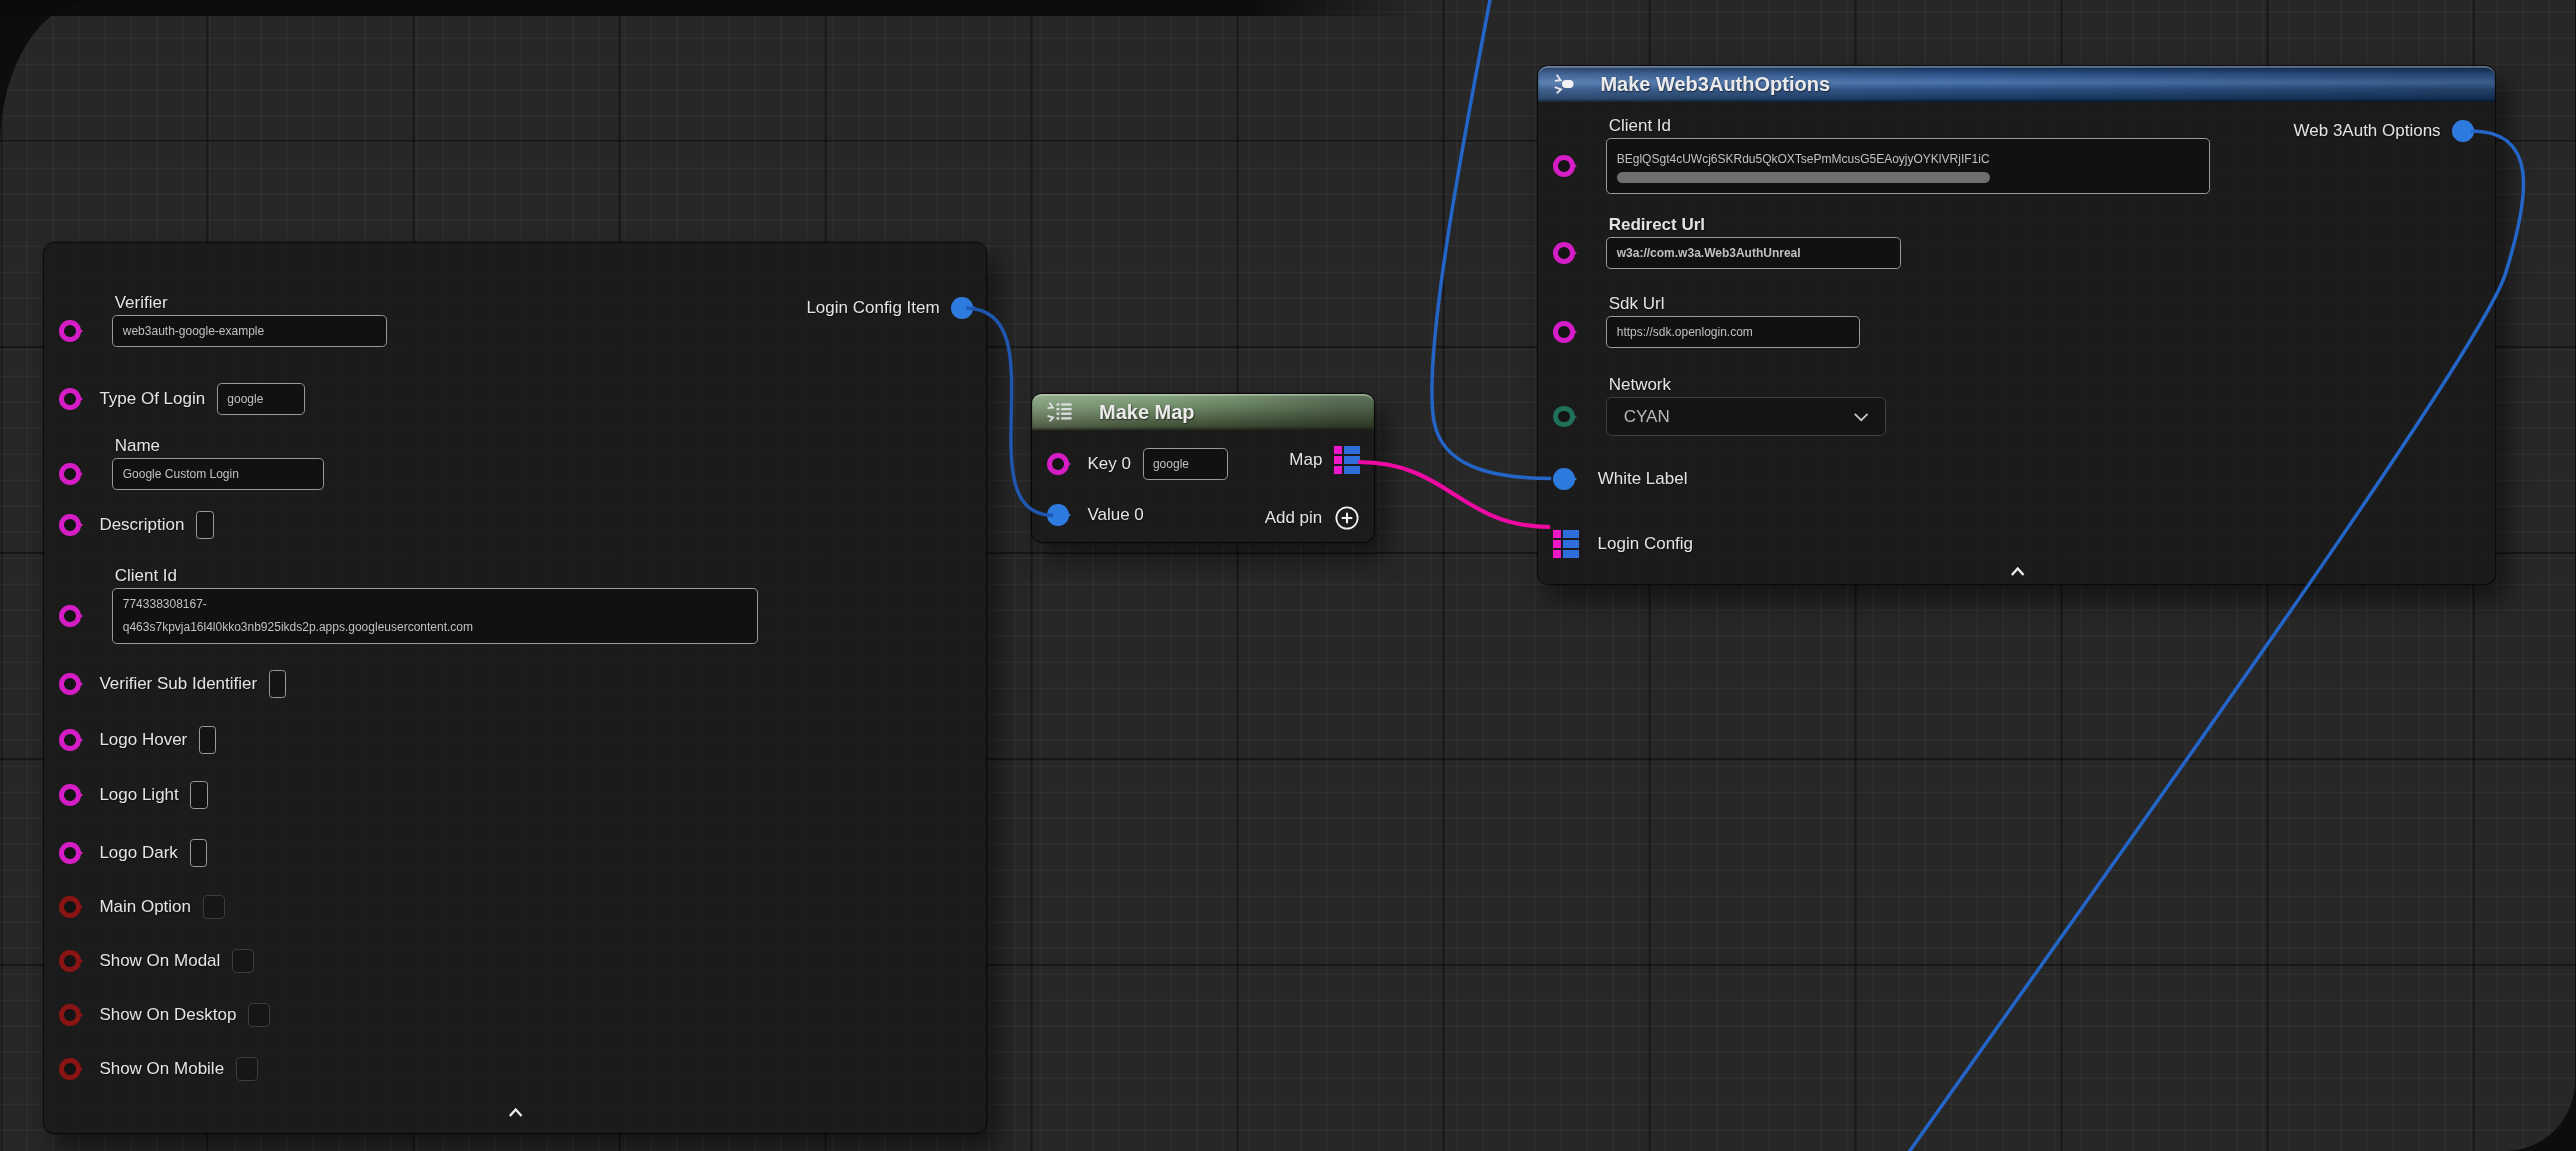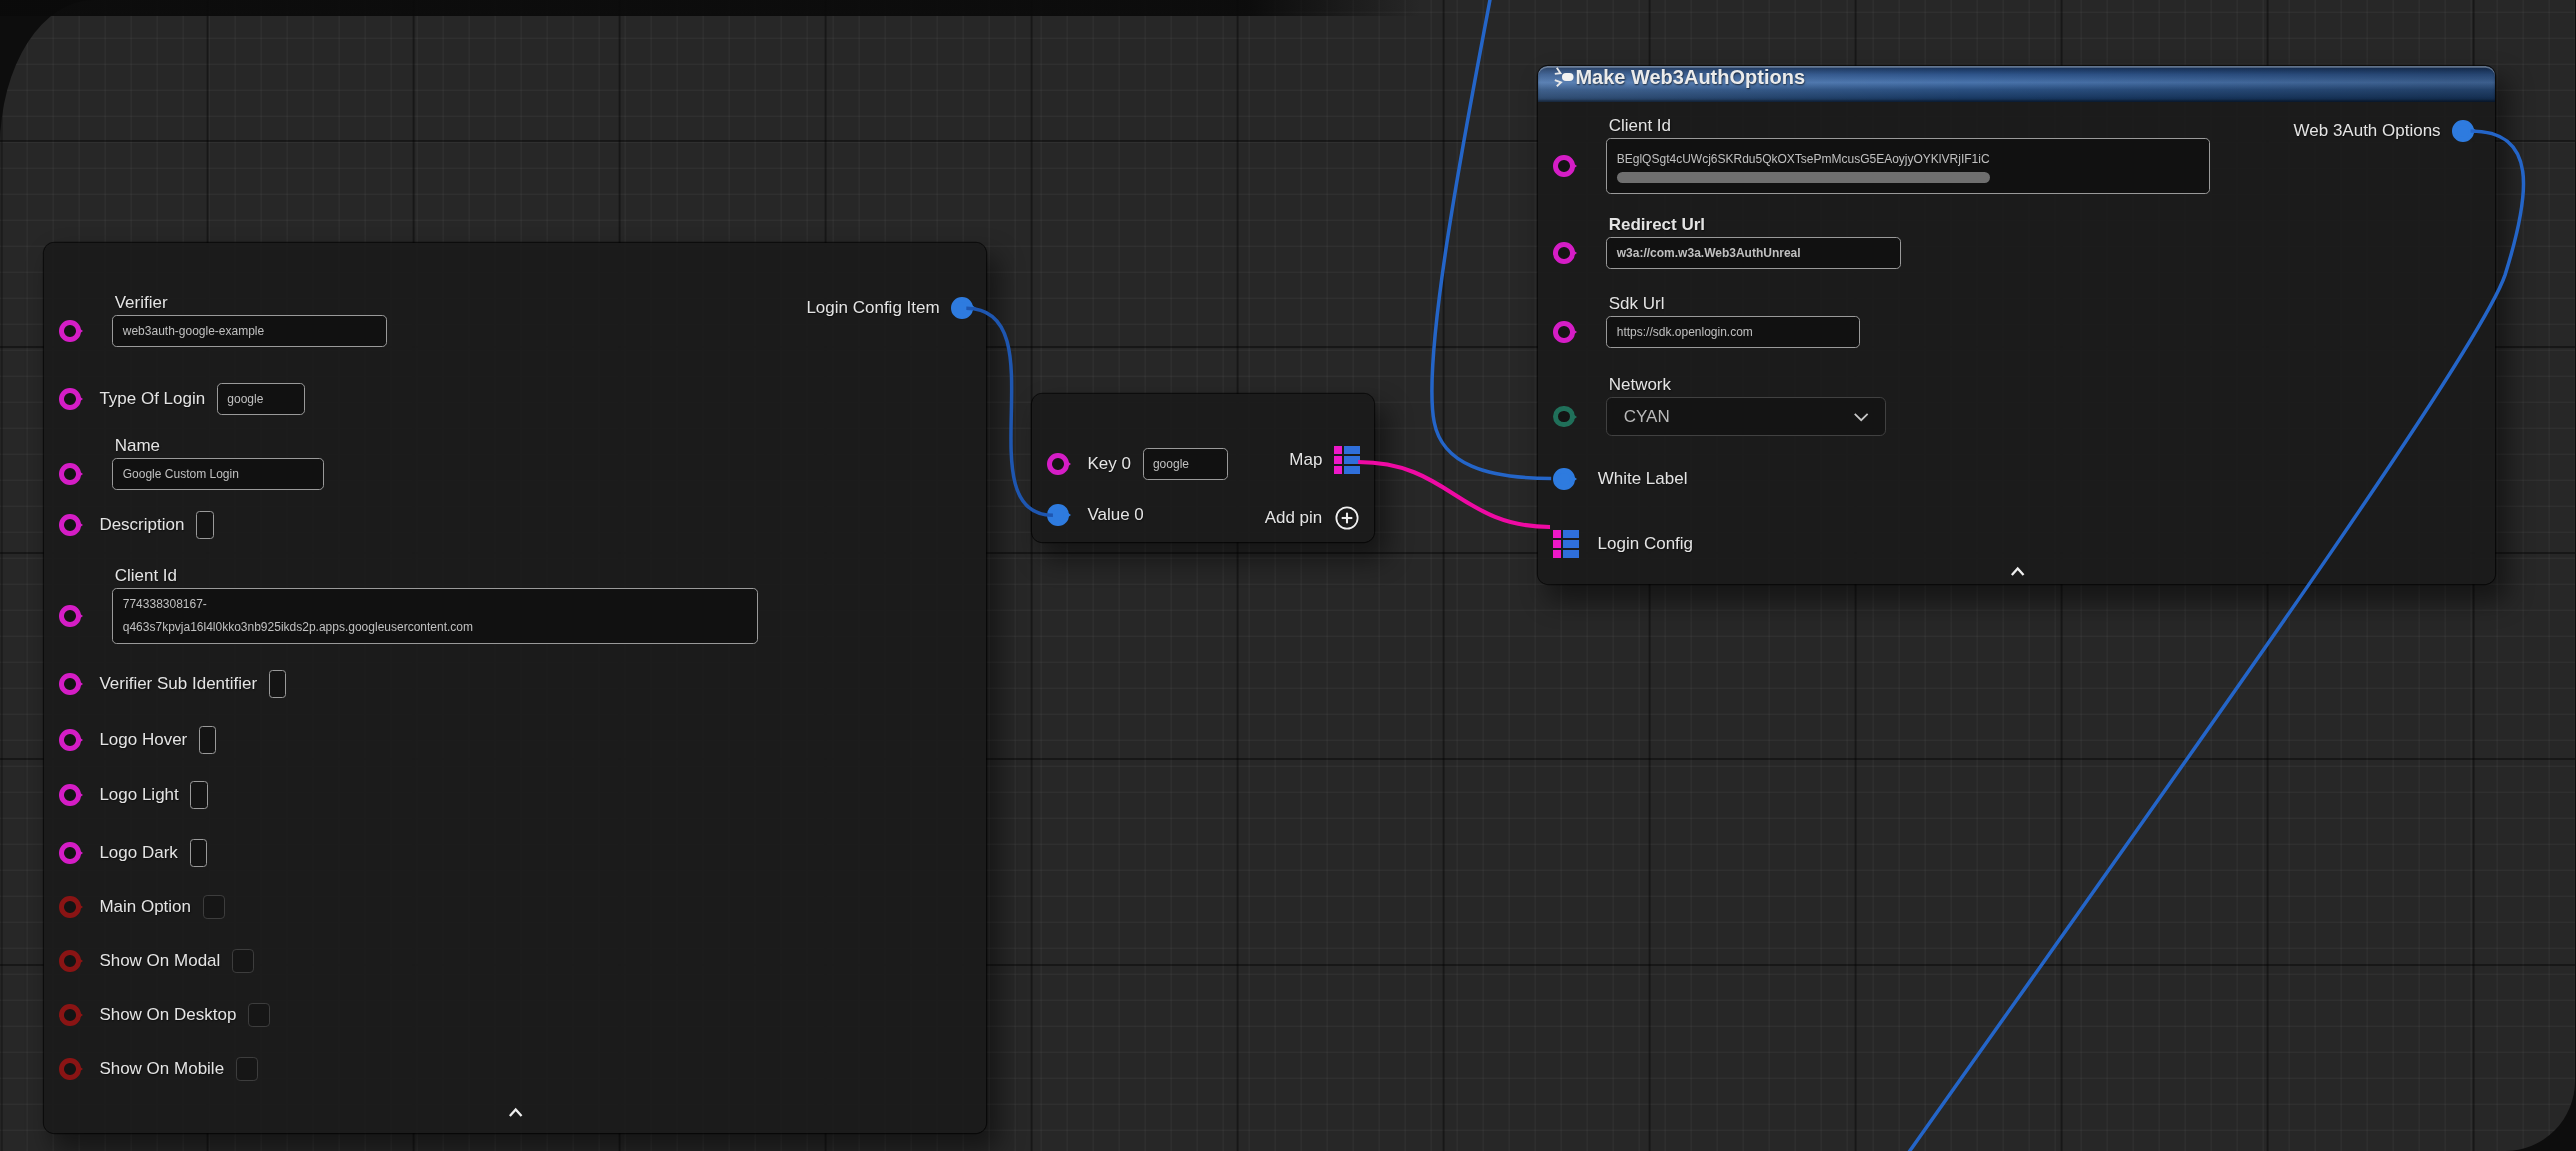--- a/index.html
+++ b/index.html
@@ -33,21 +33,21 @@
   .node{
     position:absolute;
     background:rgba(27,27,27,0.955);
     border-radius:10.5px;
     box-shadow:0 0 0 1.2px rgba(0,0,0,0.65), 10.5px 15px 26px 2.3px rgba(0,0,0,0.45);
     z-index:2;
   }
   .nheader{
     position:absolute;left:0;right:0;top:0;height:36px;
     border-radius:9.4px 9.4px 0 0;
-    display:flex;align-items:flex-start;gap:0;padding:0 14px;
+    display:flex;align-items:center;gap:25px;padding:0 14px;
     box-sizing:border-box;
     box-shadow:inset 0 1.8px 0 rgba(175,190,205,0.5), inset 0 -1.8px 2.3px rgba(0,0,0,0.45);
   }
   .nheader.blue{
     background-image:
       linear-gradient(90deg, rgba(255,255,255,0.10), rgba(255,255,255,0) 45%, rgba(0,0,0,0.18) 95%),
       linear-gradient(180deg,#11294e 0%, #2f558b 24%, #4973ab 46%, #2a4f80 66%, #123056 100%);
   }
   .nheader.green{
     box-shadow:inset 0 1.8px 0 rgba(200,215,195,0.55), inset 0 -1.8px 2.3px rgba(0,0,0,0.4);
@@ -198,20 +198,37 @@
   </div>
 
   <div class="collapse" style="left:460px;top:863px;">
     <svg class="icon" width="23.4" height="13" viewBox="0 0 40 22">
       <polyline points="10,17 20,6 30,17" fill="none" stroke="#eeeeee" stroke-width="4"></polyline>
     </svg>
   </div>
 </div>
 
 <div class="node" style="left:1032px;top:394px;width:342px;height:148px;">
+  <div class="nheader green">
+    <svg class="icon" width="28" height="22" viewBox="0 0 48 38">
+      <polyline points="4,4 12,10 4,14" fill="none" stroke="#e0e0e0" stroke-width="3" transform="rotate(20 8 9)"></polyline>
+      <polyline points="4,24 12,30 4,34" fill="none" stroke="#e0e0e0" stroke-width="3" transform="rotate(-20 8 29)"></polyline>
+      <g fill="#dcdcdc">
+        <rect x="18" y="4" width="5" height="4"></rect>
+          <rect x="26" y="4" width="18" height="4"></rect>
+        <rect x="18" y="12" width="5" height="4"></rect>
+          <rect x="26" y="12" width="18" height="4"></rect>
+        <rect x="18" y="20" width="5" height="4"></rect>
+          <rect x="26" y="20" width="18" height="4"></rect>
+        <rect x="18" y="28" width="5" height="4"></rect>
+          <rect x="26" y="28" width="18" height="4"></rect>
+      </g>
+    </svg>
+    <span class="ntitle">Make Map</span>
+  </div>
 
   <div class="row" style="top:54px;">
     <span class="pin" style="--c:#d51dc6"></span>
     <span class="plabel">Key 0</span>
     <div class="field" style="width:85px">google</div>
   </div>
 
   <div class="row out" style="top:50px;right:14px;">
     <span class="plabel">Map</span>
     <span class="mappin">

